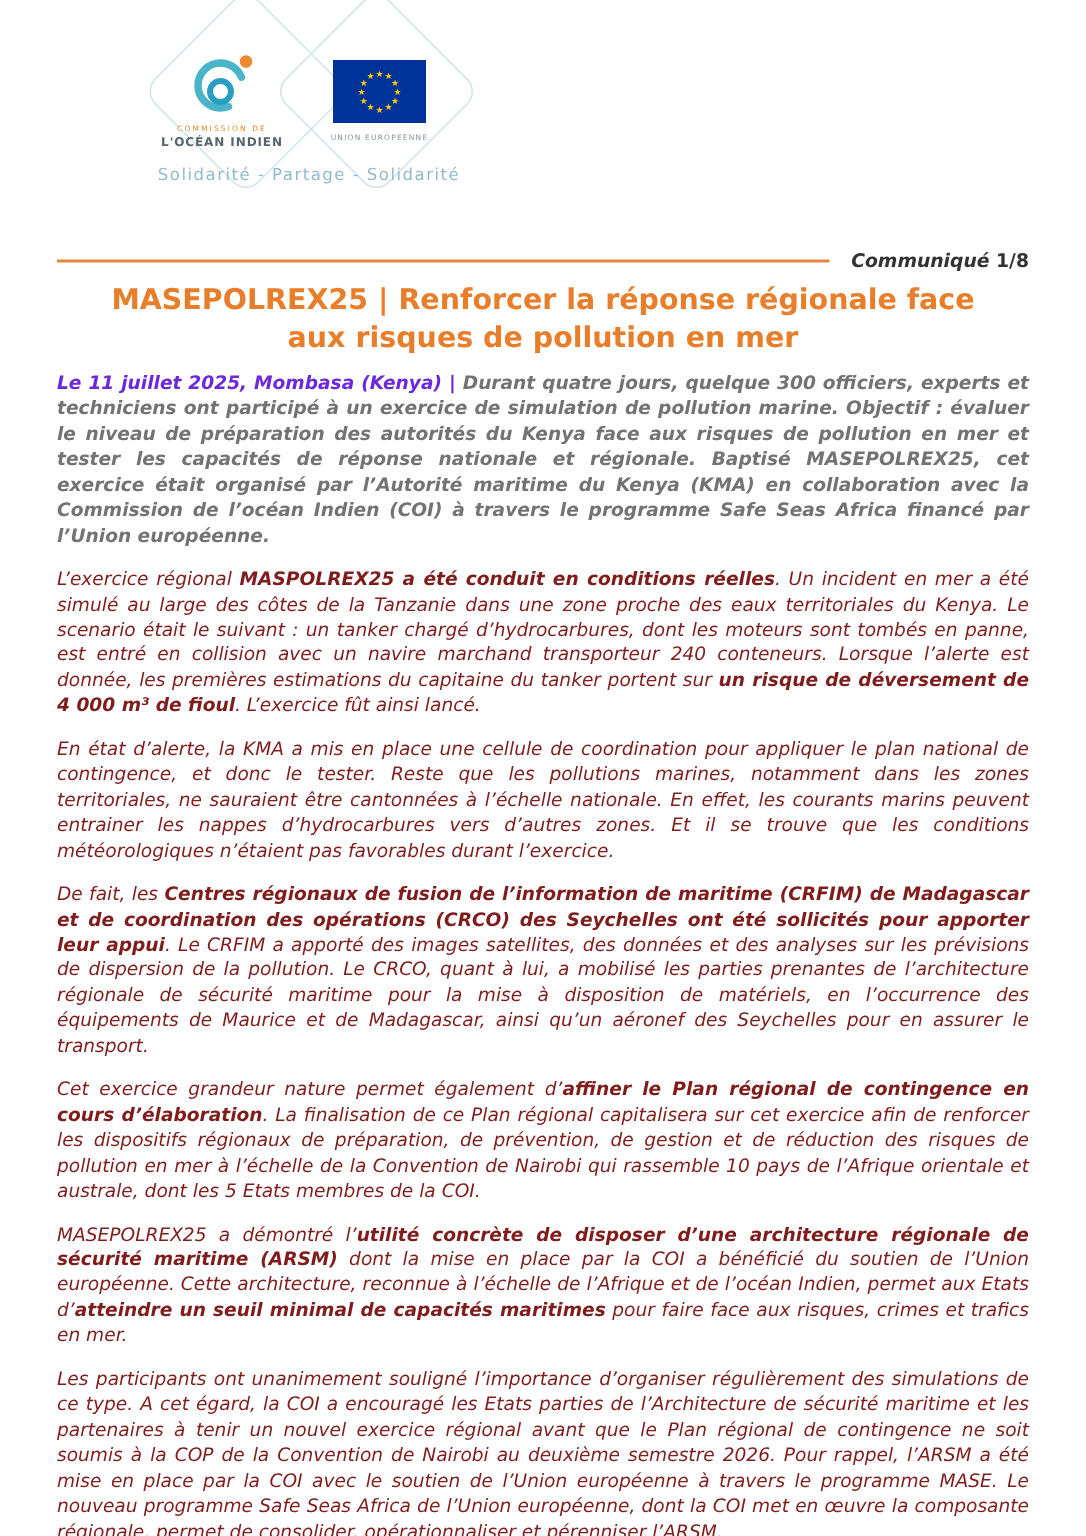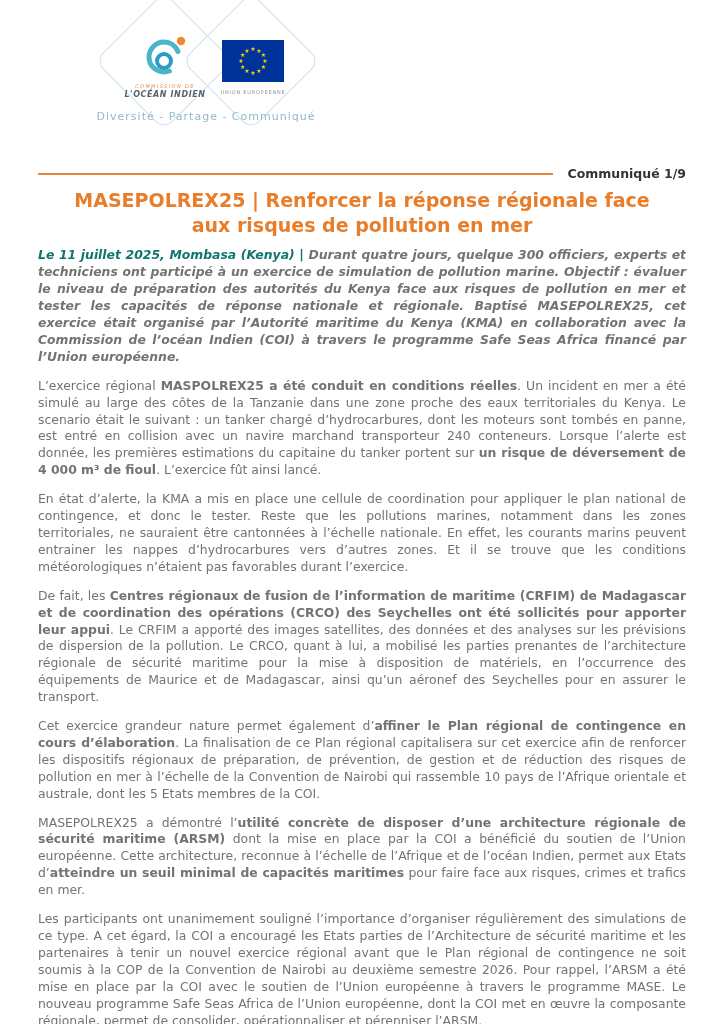--- a/index.html
+++ b/index.html
@@ -12,52 +12,52 @@
 
   
   .header { position:relative; height:124px; }
   .diamond {
     position:absolute; width:96px; height:96px;
     border:1px solid #cde2ee; border-radius:12px;
     transform:rotate(45deg); background:transparent;
   }
   .diamond.left  { left:77px;  top:-14px; }
   .diamond.right { left:164px; top:-14px; }
-  .coi-logo  { position:absolute; left:77px; top:8px;  width:100px; text-align:center;font-style:italic; }
+  .coi-logo  { position:absolute; left:60px; top:8px;  width:100px; text-align:center; }
   .eu-logo   { position:absolute; left:167px; top:14px; width:96px;  text-align:center; }
   .coi-txt1 { font-size:5px;  letter-spacing:1.4px; color:#e8892f; margin-top:1px; }
   .coi-txt2 { font-size:8px;  letter-spacing:0.6px; color:#58656e; font-weight:bold; margin-top:1px; }
   .eu-txt   { font-size:5px;  letter-spacing:0.8px; color:#8a949b; margin-top:3px; }
   .tagline {
     position:absolute; left:38px; top:84px; width:260px; text-align:center;
     font-size:11px; letter-spacing:1px; color:#93b9cc;
   }
 
   
   .masthead { display:flex; align-items:center; margin-top:16px; }
   .masthead .rule { flex:1; height:0; border-top:2px solid #e8873c; margin-right:14px; }
   .masthead .label { font-size:12.5px; font-weight:bold; color:#333; white-space:nowrap; }
-  .masthead .label .doc { }
+  .masthead .label .doc { font-style:italic; }
   .doc-title {
     margin:7px 30px 10px 30px; text-align:center;
     color:#e87d2a; font-weight:bold; font-size:19px; line-height:1.3;
   }
 
   
   .lead {
     text-align:justify; font-size:12.4px; line-height:16.9px;
     font-weight:bold; font-style:italic; margin-bottom:12px;
   }
-  .lead .dateline { color:#0f766e;font-style:italic; }
+  .lead .dateline { color:#6d28d9;font-style:italic; }
   .lead .leadtext { color:#737373; }
 
   
   .body p {
     text-align:justify; font-size:12.4px; line-height:16.9px;
-    margin:0 0 12px 0; color:#737373;
+    margin:0 0 12px 0; color:#7f1d1d;font-style:italic;
   }
   .b { font-weight:bold; }
 </style>
 </head>
 <body>
 
 <div class="page">
 
   <div class="header">
     <div class="diamond left"></div>
@@ -87,26 +87,26 @@
             <text x="25" y="33.4">★</text>
           <text x="20.6" y="29">★</text>
             <text x="19" y="23">★</text>
           <text x="20.6" y="17">★</text>
             <text x="25" y="12.6">★</text>
         </g>
       </svg>
       <div class="eu-txt">UNION EUROPEENNE</div>
     </div>
 
-    <div class="tagline">Diversité  -  Partage  -  Communiqué</div>
+    <div class="tagline">Solidarité  -  Partage  -  Solidarité</div>
   </div>
 
   <div class="masthead">
     <div class="rule"></div>
-    <div class="label"><span class="doc">Communiqué</span><span> 1/9</span></div>
+    <div class="label"><span class="doc">Communiqué</span><span> 1/8</span></div>
   </div>
 
   <h1 class="doc-title">MASEPOLREX25 | Renforcer la réponse régionale face aux risques de pollution en mer</h1>
 
   <div class="lead">
     <span class="dateline">Le 11 juillet 2025, Mombasa (Kenya) | </span><span class="leadtext">Durant quatre jours, quelque 300 officiers, experts et techniciens ont participé à un exercice de simulation de pollution marine. Objectif : évaluer le niveau de préparation des autorités du Kenya face aux risques de pollution en mer et tester les capacités de réponse nationale et régionale. Baptisé MASEPOLREX25, cet exercice était organisé par l’Autorité maritime du Kenya (KMA) en collaboration avec la Commission de l’océan Indien (COI) à travers le programme Safe Seas Africa financé par l’Union européenne.</span>
   </div>
 
   <div class="body">
     <p><span>L’exercice régional </span><span class="b">MASPOLREX25 a été conduit en conditions réelles</span><span>. Un incident en mer a été simulé au large des côtes de la Tanzanie dans une zone proche des eaux territoriales du Kenya. Le scenario était le suivant : un tanker chargé d’hydrocarbures, dont les moteurs sont tombés en panne, est entré en collision avec un navire marchand transporteur 240 conteneurs. Lorsque l’alerte est donnée, les premières estimations du capitaine du tanker portent sur </span><span class="b">un risque de déversement de 4 000 m³ de fioul</span><span>. L’exercice fût ainsi lancé.</span></p>

